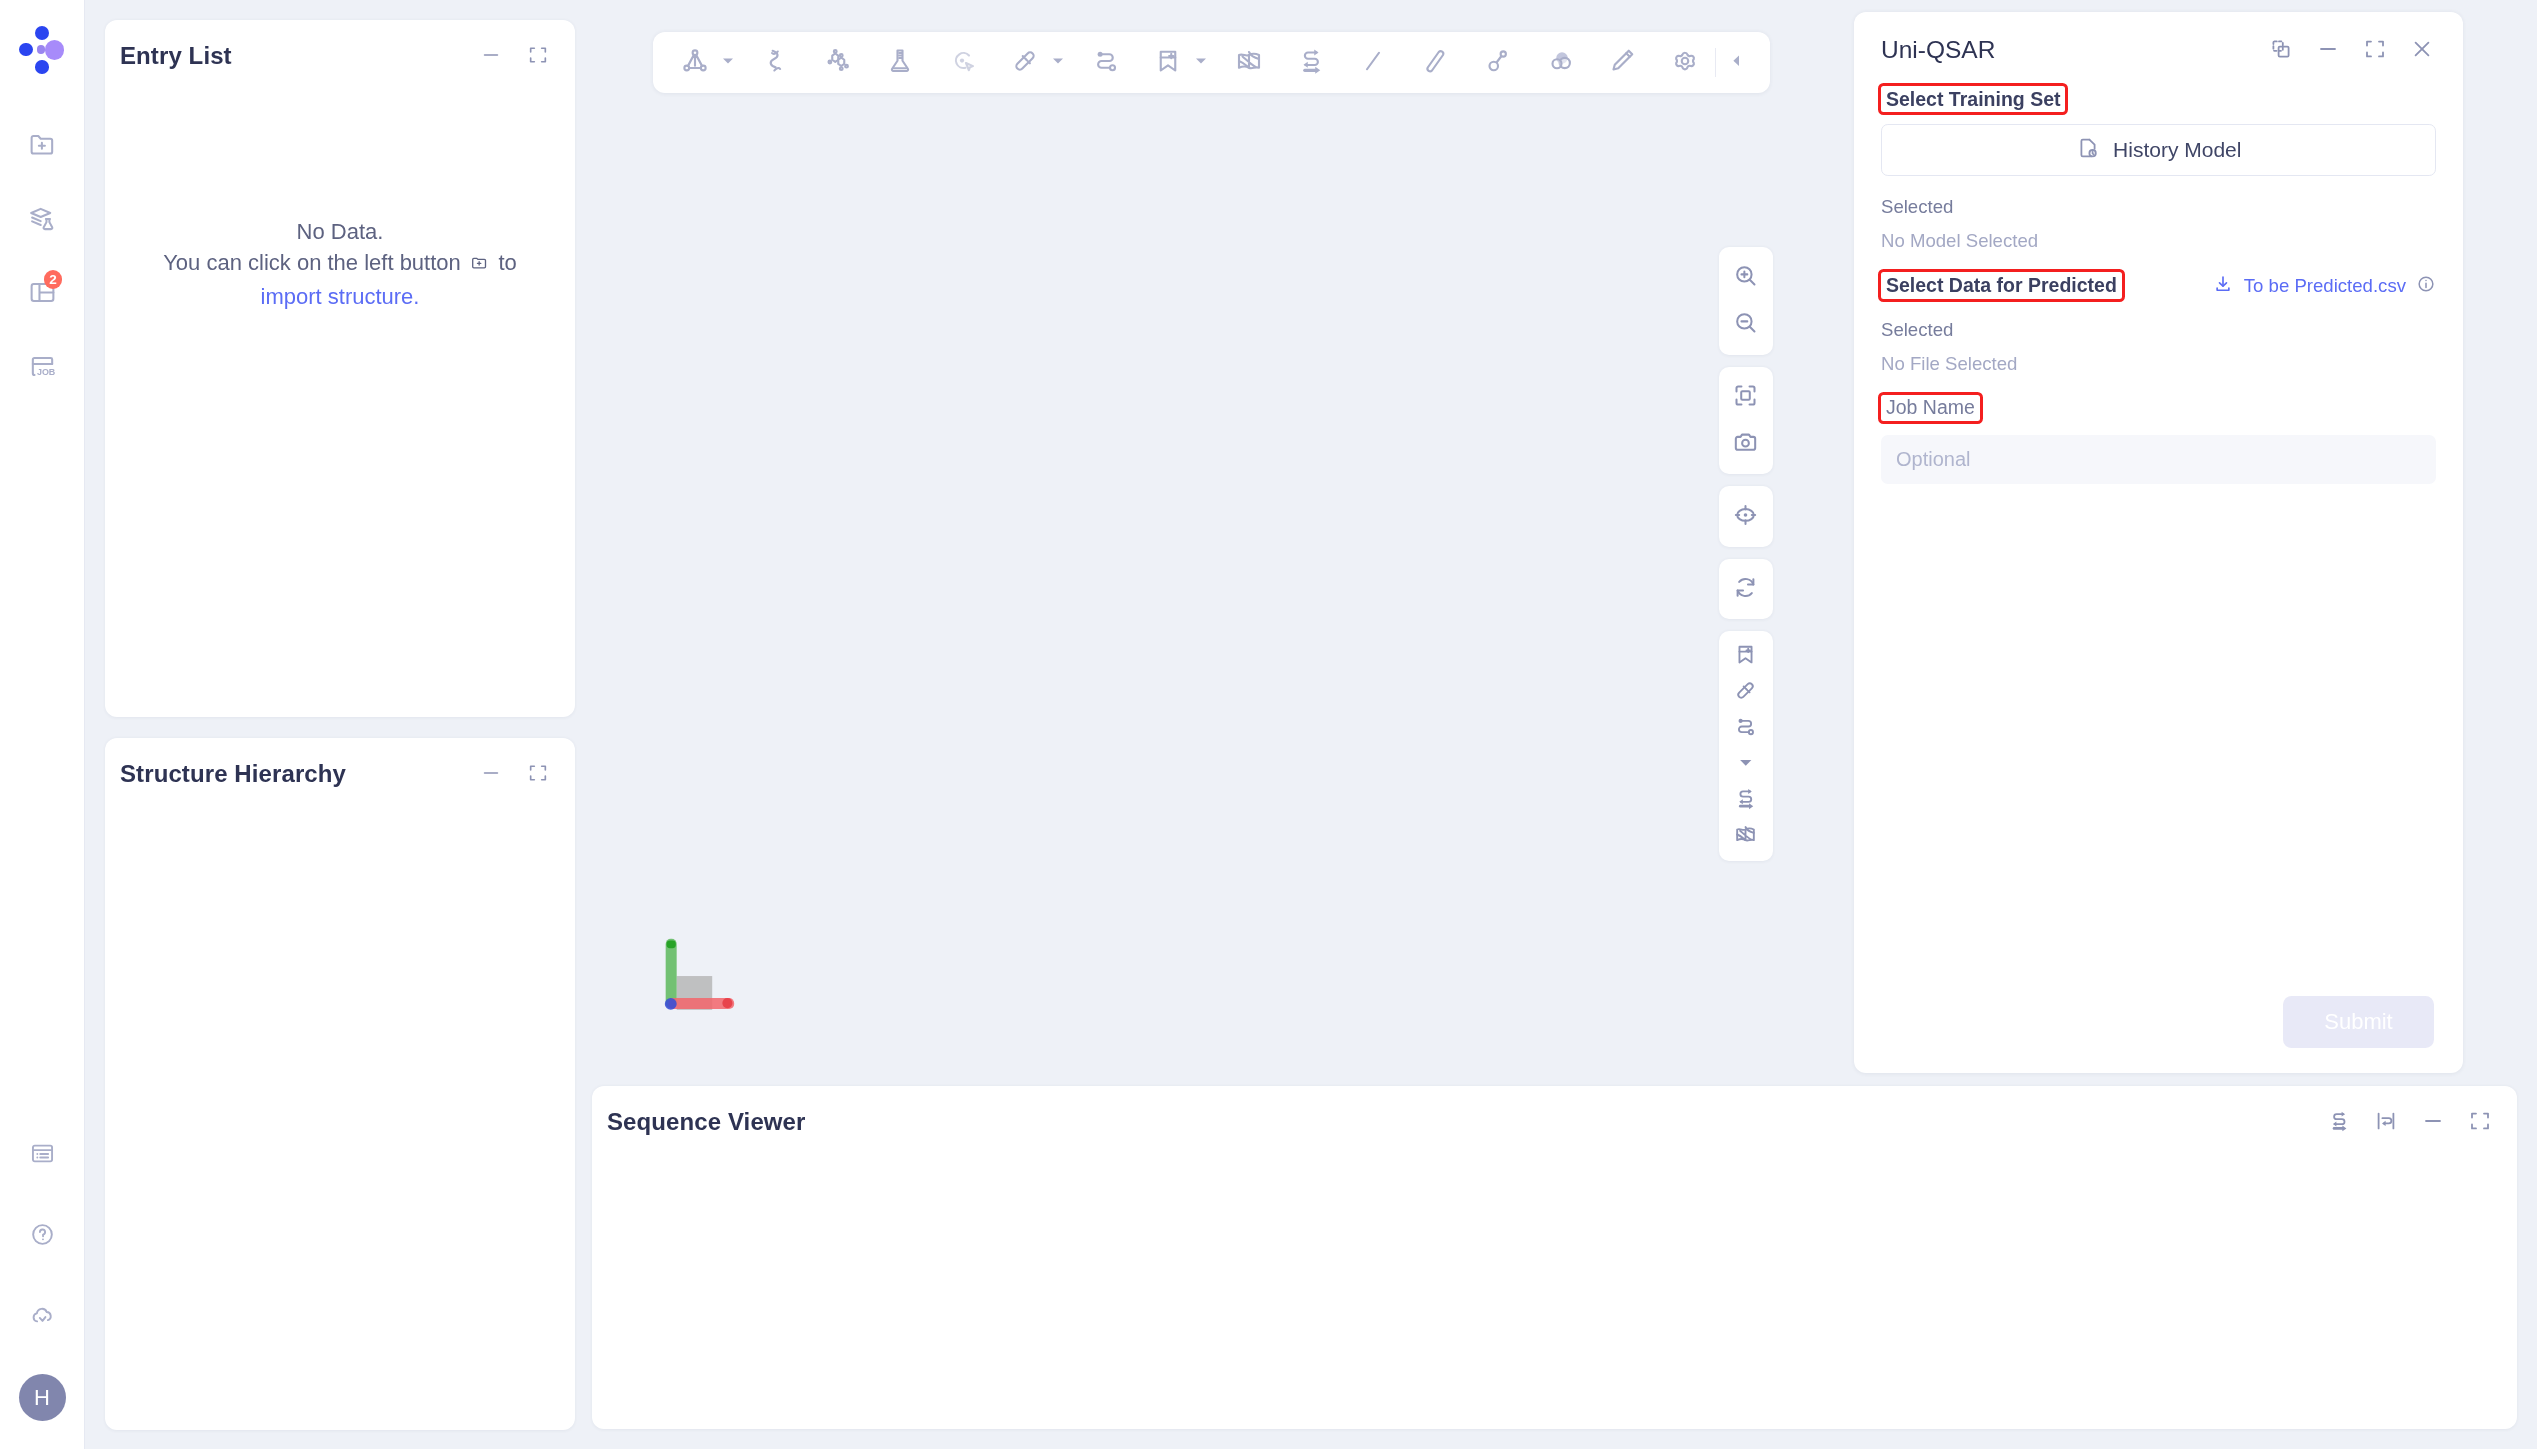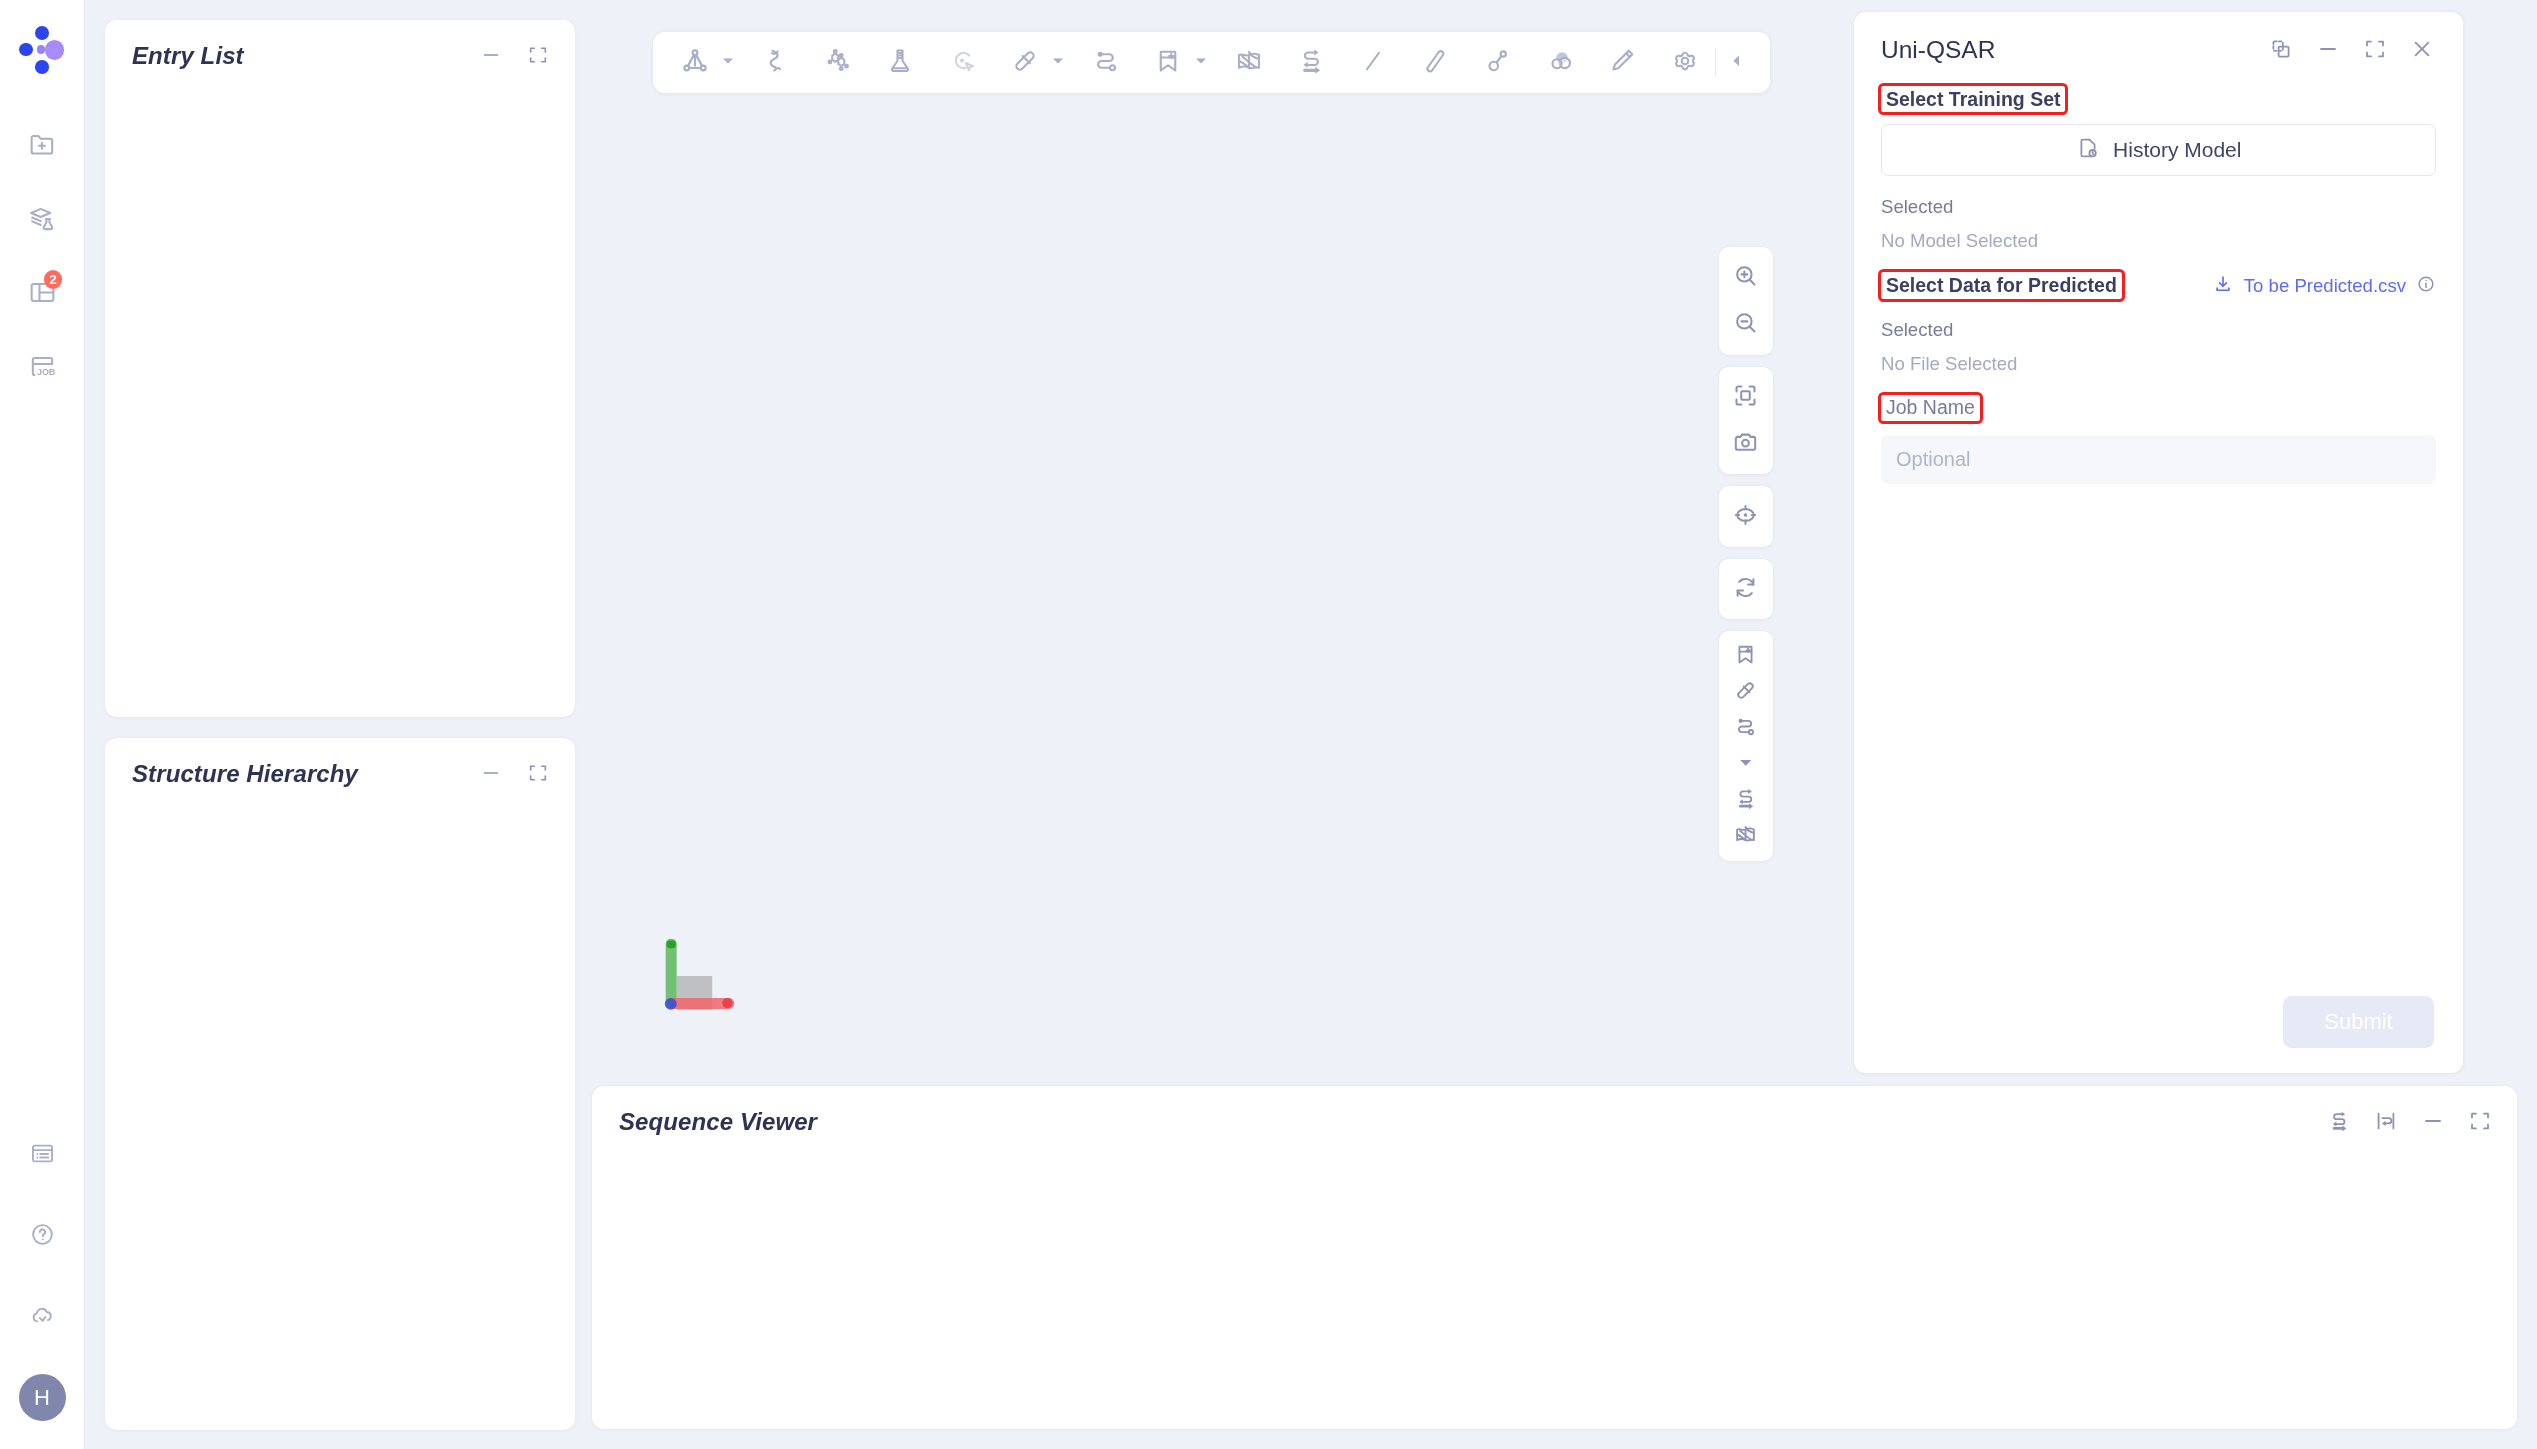--- a/index.html
+++ b/index.html
@@ -44,22 +44,21 @@
     font-size: 22px; font-weight: 400; cursor: pointer;
   }
 
   
   .card {
     position: absolute; background: #ffffff; border-radius: 12px;
     box-shadow: 0 0.8px 3.4px rgba(40,50,90,0.06);
   }
   .card-header {
     display: flex; align-items: center; justify-content: space-between;
-    padding: 22px 25px 0 27px;
-    font-style: italic;
+    padding: 22px 25px 0 15px;
   }
   .card-title {
     font-size: 24px; font-weight: 700; color: #2e3353; letter-spacing: 0.1px;
   }
   .hdr-actions { display: flex; align-items: center; gap: 22px; }
   .hdr-btn { cursor: pointer; display: flex; align-items: center; justify-content: center;
              width: 25px; height: 25px; }
 
   
   #entry-list { left: 105px; top: 20px; width: 470px; height: 697px; }
@@ -255,20 +254,34 @@
         </span>
       </div>
       <div class="hdr-btn">
         <span>
           <svg width="22" height="22" viewBox="0 0 24 24">
               <path class="ic-dark" d="M4 8.6V4.6h4M16 4.6h4v4M20 15.4v4h-4M8 19.4H4v-4"></path>
             </svg>
         </span>
       </div>
     </div>
+  </div>
+  <div id="entry-empty">
+    <div>No Data.</div>
+    <div>
+      <span>You can click on the left button</span>
+      <span class="inline-ic">
+        <svg width="18.6" height="18.6" viewBox="0 0 24 24">
+            <path style="stroke:#5d6280;stroke-width:1.7;fill:none;stroke-linecap:round;stroke-linejoin:round" d="M3.5 7a1.4 1.4 0 0 1 1.4-1.4h3.6L10.4 7h8.2A1.4 1.4 0 0 1 20 8.4v8.2a1.4 1.4 0 0 1-1.4 1.4H4.9A1.4 1.4 0 0 1 3.5 16.6z"></path>
+            <path style="stroke:#5d6280;stroke-width:1.7;fill:none;stroke-linecap:round" d="M11.8 9.8v4.4M9.6 12h4.4"></path>
+          </svg>
+      </span>
+      <span>to</span>
+    </div>
+    <div class="link">import structure.</div>
   </div>
 </div>
 
 <div class="card" id="structure-hierarchy">
   <div class="card-header">
     <div class="card-title">Structure Hierarchy</div>
     <div class="hdr-actions">
       <div class="hdr-btn">
         <span>
           <svg width="22" height="22" viewBox="0 0 24 24">

